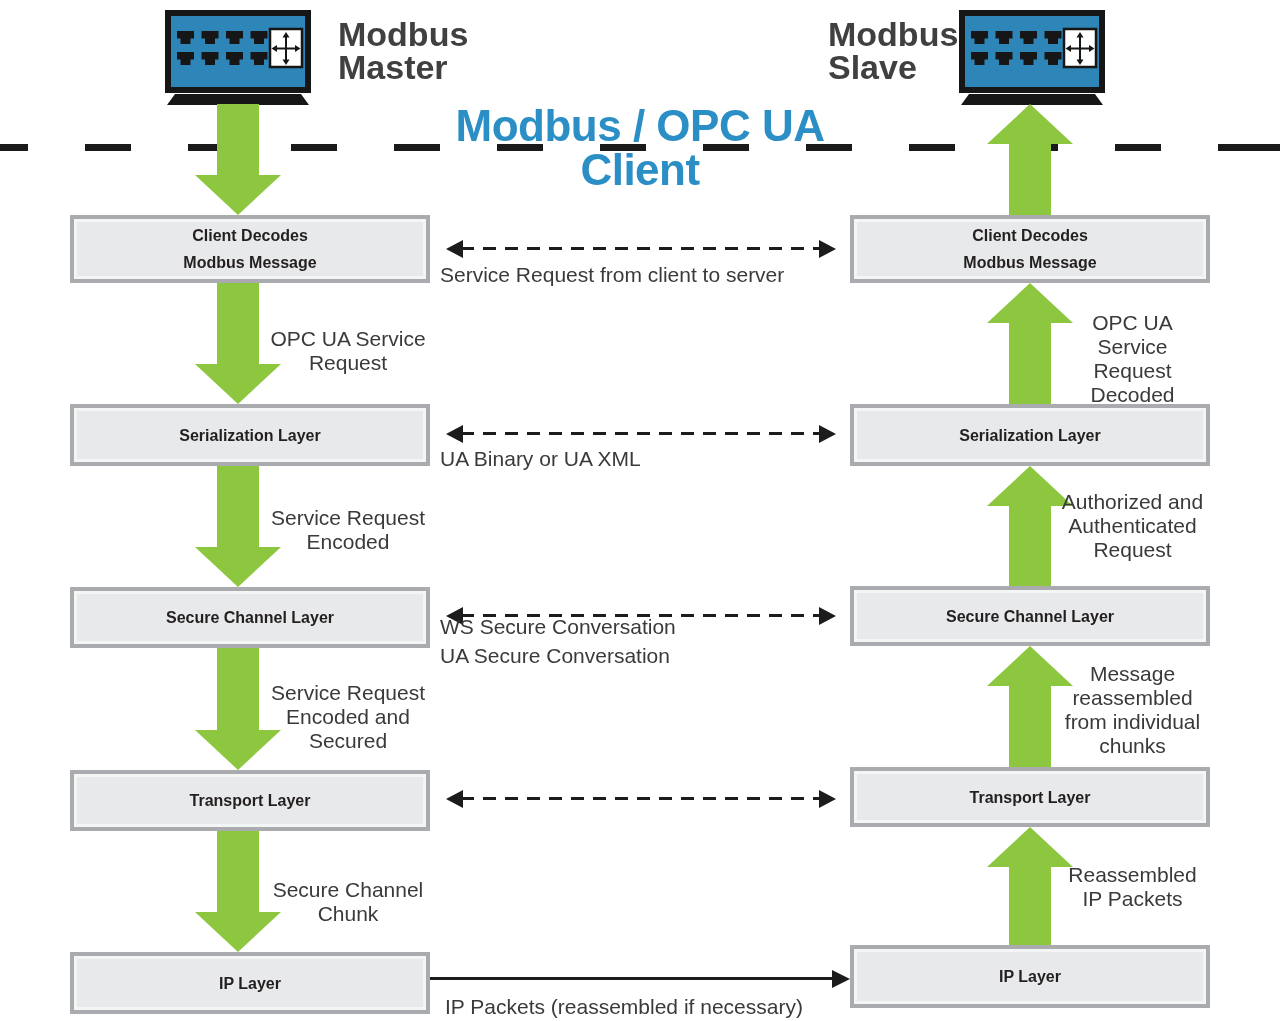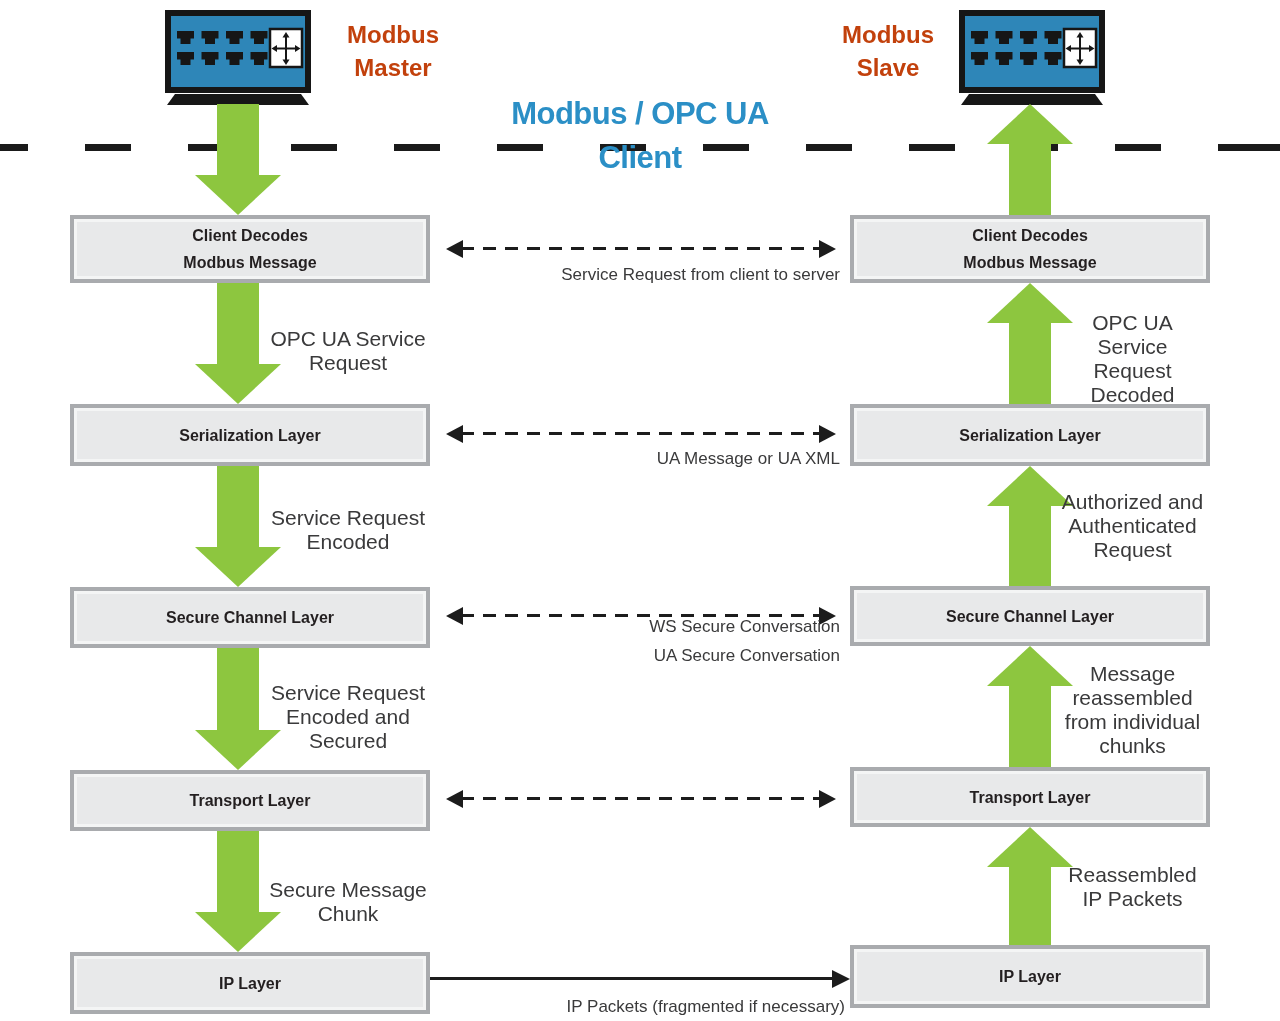--- a/index.html
+++ b/index.html
@@ -8,27 +8,27 @@
     font-family:"Liberation Sans", sans-serif; background:#fff;
   }
   
   .separator {
     position:absolute; top:144px; left:0; width:1280px; height:7px;
     background:repeating-linear-gradient(90deg,#1a1a1a 0 46px, transparent 46px 103px);
     background-position:-18px 0;
   }
   
   .gw-title {
-    position:absolute; top:92px; left:340px; width:600px; text-align:center;
-    color:#2b8fc6; font-weight:bold; font-size:31px; line-height:44px; letter-spacing:-0.5px;
+    position:absolute; top:104px; left:340px; width:600px; text-align:center;
+    color:#2b8fc6; font-weight:bold; font-size:44px; line-height:44px; letter-spacing:-0.5px;
   }
   
   .device-label {
-    position:absolute; font-weight:bold; font-size:24px; line-height:33px;
-    color:#c2410c; white-space:pre-line; text-align:center;
+    position:absolute; font-weight:bold; font-size:34px; line-height:33px;
+    color:#404040; white-space:pre-line; 
   }
   
   .layer-box {
     position:absolute; box-sizing:border-box; background:#e8e9ea;
     border:4px solid #a9abae; box-shadow:inset 0 0 0 3px #f4f5f5;
     display:flex; align-items:center; justify-content:center;
   }
   .layer-box span {
     font-weight:bold; font-size:16px; line-height:27px; color:#231f20;
     text-align:center; white-space:pre-line;
@@ -55,22 +55,22 @@
     position:absolute; top:8px; left:15px; right:15px; height:3px;
     background:repeating-linear-gradient(90deg,#1c1c1c 0 13px, transparent 13px 22px);
   }
   .xlink .ah-left { position:absolute; left:0; top:1px; width:0; height:0;
     border-top:9px solid transparent; border-bottom:9px solid transparent;
     border-right:17px solid #1c1c1c; }
   .xlink .ah-right { position:absolute; right:0; top:1px; width:0; height:0;
     border-top:9px solid transparent; border-bottom:9px solid transparent;
     border-left:17px solid #1c1c1c; }
   .xlabel {
-    position:absolute; left:440px; width:400px; text-align:right;
-    font-size:17px; line-height:29px; color:#3a3a3b; white-space:pre-line;
+    position:absolute; left:440px; width:400px; text-align:left;
+    font-size:21px; line-height:29px; color:#3a3a3b; white-space:pre-line;
   }
   
   .ip-line { position:absolute; top:977px; left:430px; width:404px; height:3px; background:#1c1c1c; }
   .ip-head { position:absolute; top:969.5px; left:832px; width:0; height:0;
     border-top:9px solid transparent; border-bottom:9px solid transparent;
     border-left:18px solid #1c1c1c; }
 </style>
 </head>
 <body>
 
@@ -207,21 +207,21 @@
       <span>IP Layer</span>
     </div>
 
   <div class="flow-label" style="left:268px;top:327px;width:160px">OPC UA Service
 Request</div>
   <div class="flow-label" style="left:268px;top:506px;width:160px">Service Request
 Encoded</div>
   <div class="flow-label" style="left:268px;top:681px;width:160px">Service Request
 Encoded and
 Secured</div>
-  <div class="flow-label" style="left:268px;top:878px;width:160px">Secure Message
+  <div class="flow-label" style="left:268px;top:878px;width:160px">Secure Channel
 Chunk</div>
 
   <div class="flow-label" style="left:1055px;top:311px;width:155px">OPC UA Service
 Request
 Decoded</div>
   <div class="flow-label" style="left:1055px;top:490px;width:155px">Authorized and
 Authenticated
 Request</div>
   <div class="flow-label" style="left:1055px;top:662px;width:155px">Message
 reassembled
@@ -235,33 +235,33 @@
     <div class="dash"></div>
     <div class="ah-right"></div>
   </div>
   <div class="xlabel" style="top:260px">Service Request from client to server</div>
 
   <div class="xlink" style="top:424px">
     <div class="ah-left"></div>
     <div class="dash"></div>
     <div class="ah-right"></div>
   </div>
-  <div class="xlabel" style="top:444px">UA Message or UA XML</div>
+  <div class="xlabel" style="top:444px">UA Binary or UA XML</div>
 
   <div class="xlink" style="top:606px">
     <div class="ah-left"></div>
     <div class="dash"></div>
     <div class="ah-right"></div>
   </div>
   <div class="xlabel" style="top:612px">WS Secure Conversation
 UA Secure Conversation</div>
 
   <div class="xlink" style="top:789px">
     <div class="ah-left"></div>
     <div class="dash"></div>
     <div class="ah-right"></div>
   </div>
 
   <div class="ip-line"></div>
   <div class="ip-head"></div>
-  <div class="xlabel" style="top:992px;left:445px">IP Packets (fragmented if necessary)</div>
+  <div class="xlabel" style="top:992px;left:445px">IP Packets (reassembled if necessary)</div>
 
 </div>
 
 </body></html>

